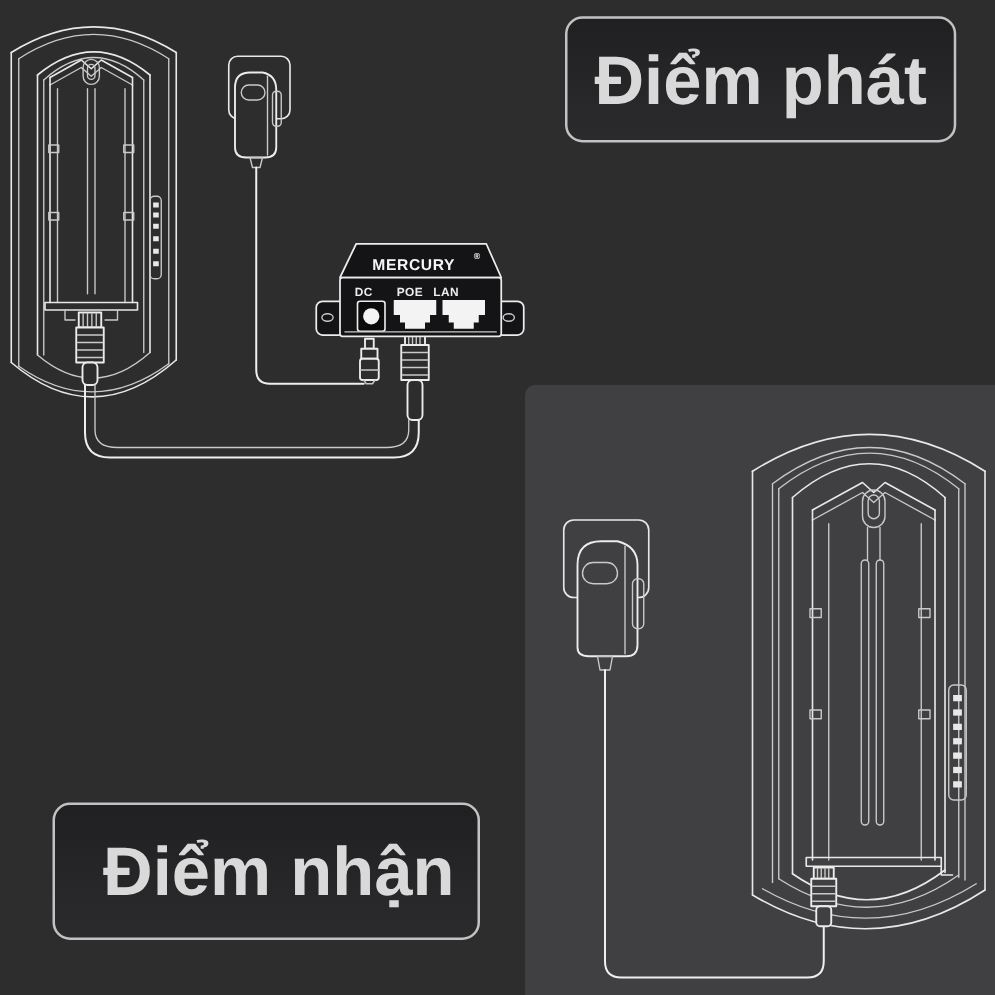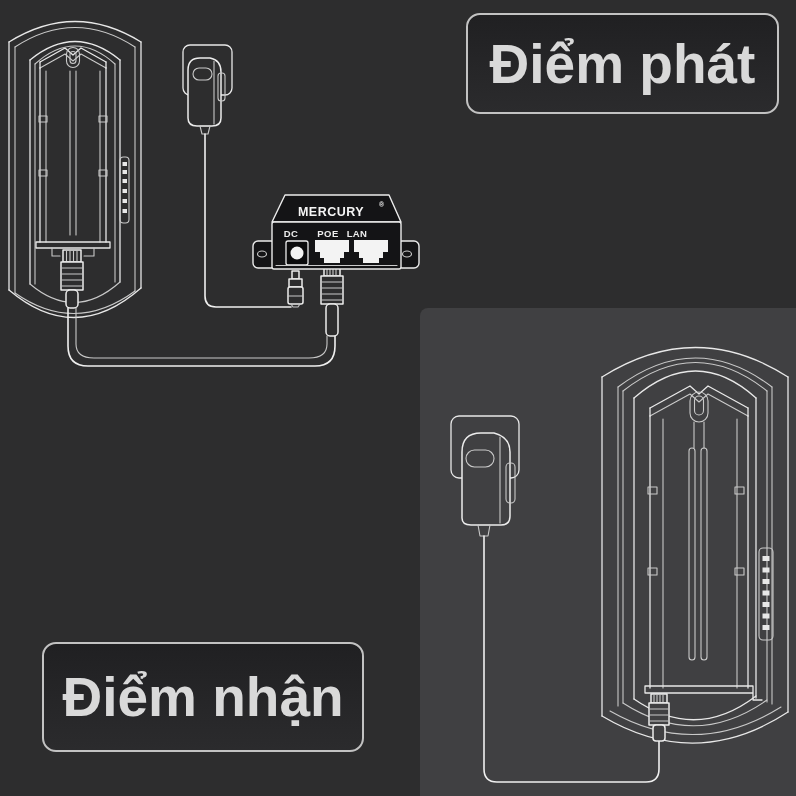--- a/index.html
+++ b/index.html
@@ -23,22 +23,22 @@
   .tickfill{fill:#e8e8e8;stroke:none;}
   .brand-text{fill:#f5f5f5;font-size:12.5px;font-weight:bold;letter-spacing:.5px;}
   .reg-text{fill:#f5f5f5;font-size:7px;font-weight:bold;}
   .port-text{fill:#ededed;font-size:9.5px;font-weight:bold;letter-spacing:.4px;}
   .callout{
     position:absolute;display:flex;align-items:center;justify-content:center;
     border:2px solid #c2c2c2;border-radius:14px;
     background:linear-gradient(180deg,#202022 0%,#2b2b2d 100%);
     color:#d9d9d9;font-weight:bold;
   }
-  .callout-tx{left:466px;top:13px;width:309px;height:97px;font-size:55px;}
-  .callout-rx{left:42px;top:642px;width:318px;height:106px;font-size:55px;}
+  .callout-tx{left:452px;top:13px;width:309px;height:97px;font-size:55px;}
+  .callout-rx{left:42px;top:642px;width:318px;height:106px;font-size:55px;padding-left:20px;}
 </style>
 </head>
 <body>
 
 <div class="stage">
 
   <div class="panel"></div>
 
   <svg width="796" height="796" viewBox="0 0 796 796">
 

